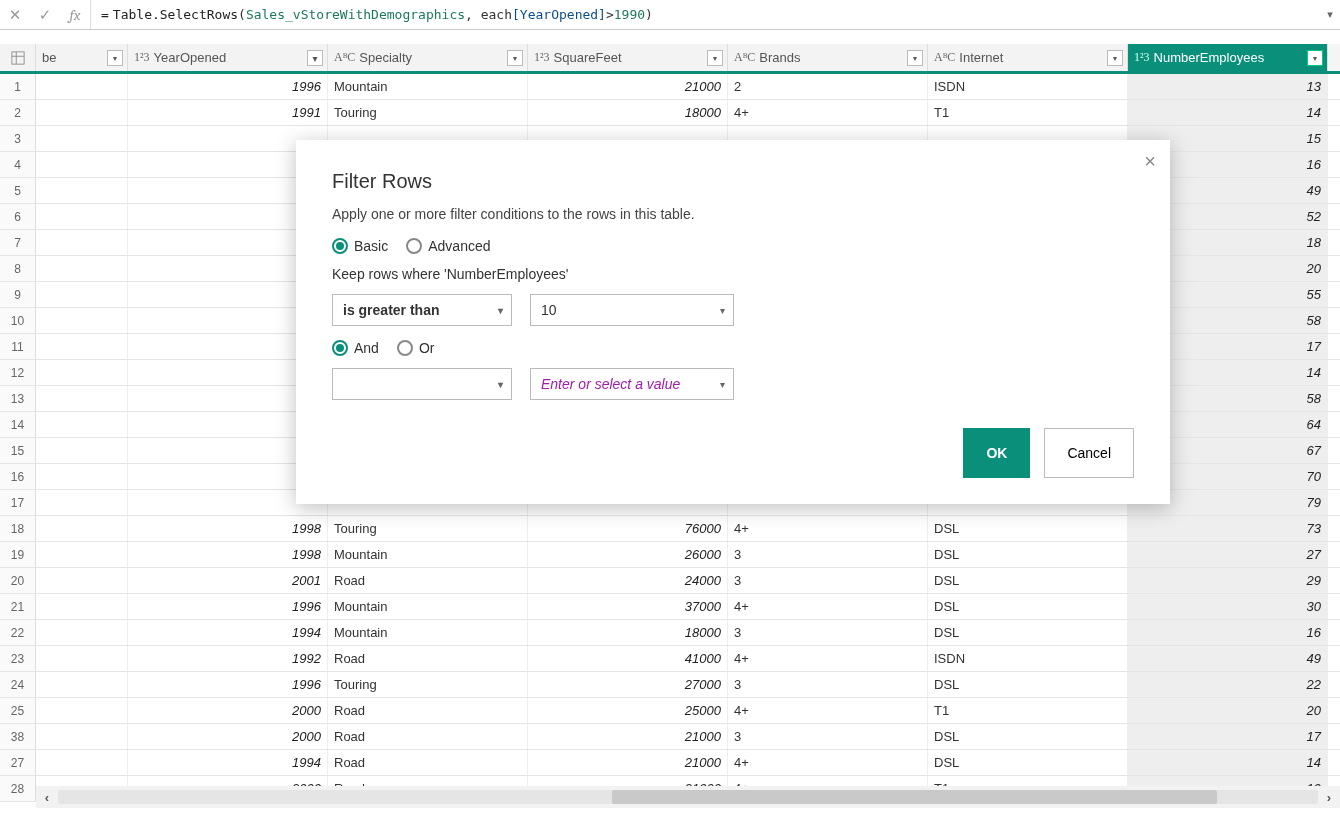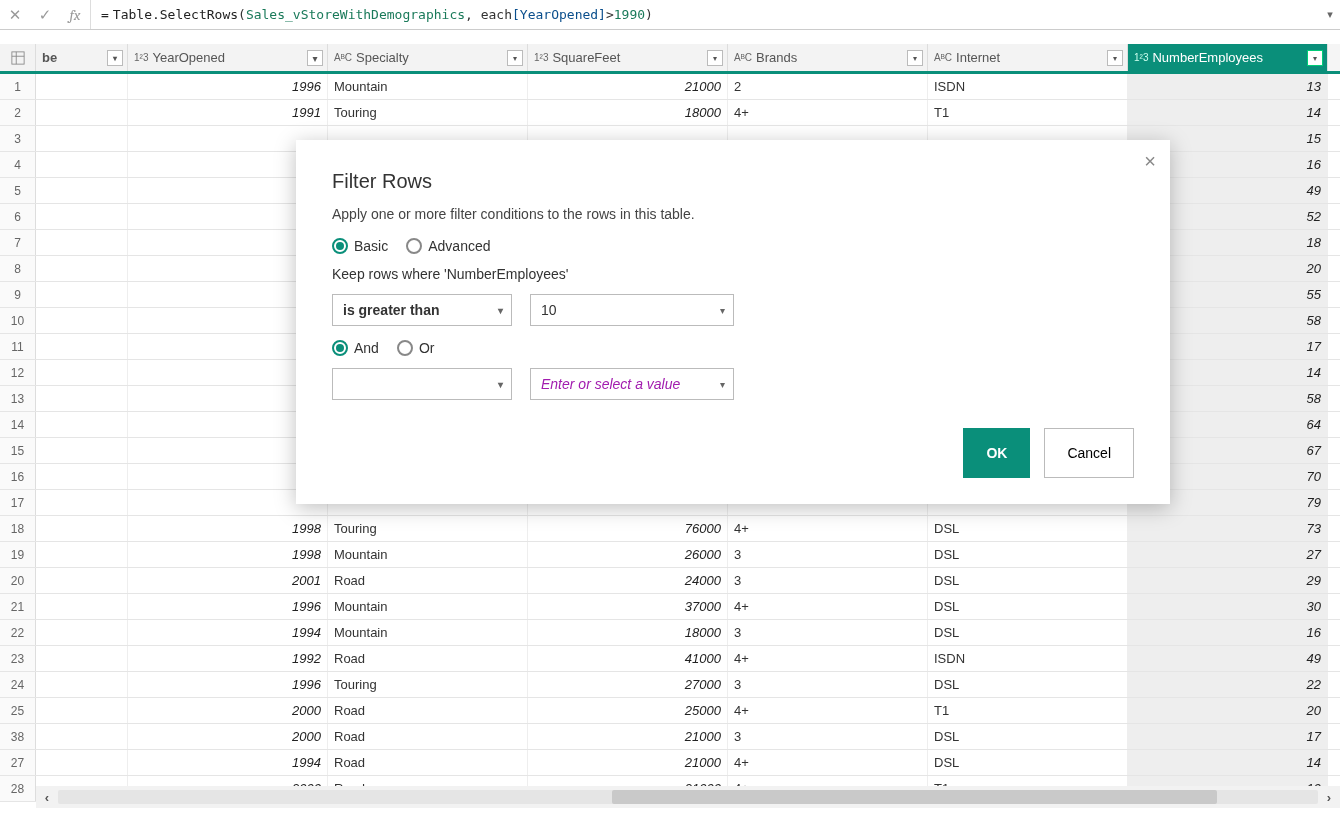--- a/index.html
+++ b/index.html
@@ -15,34 +15,34 @@
 .tok-id { color: #1a7a5a; }
 .tok-br { color: #0a4e8c; }
 .tok-num { color: #1a7a5a; }
 .fb-expand { width: 20px; text-align: center; color: #666; cursor: pointer; font-size: 11px; }
 
 
 .grid-wrap { position: absolute; top: 44px; left: 0; right: 0; bottom: 28px; overflow: hidden; }
 .grid-headers { display: flex; height: 30px; border-bottom: 3px solid #0a8f7a; background: #f5f5f5; }
 .hdr { display: flex; align-items: center; border-right: 1px solid #ddd; padding: 0 6px; position: relative; background: #f3f3f3; color: #555; font-size: 13px; }
 .hdr.sel { background: #0a8f7a; color: #fff; }
-.hdr .type-ico { font-size: 10px; color: #666; margin-right: 4px; font-family: Liberation Sans, sans-serif; }
+.hdr .type-ico { font-size: 12px; color: #666; margin-right: 4px; font-family: Liberation Serif, serif; }
 .hdr.sel .type-ico { color: #cfe; }
 .hdr .dd { position: absolute; right: 4px; top: 6px; width: 16px; height: 16px; border: 1px solid #bbb; background: #fff; display: flex; align-items: center; justify-content: center; font-size: 8px; color: #555; cursor: pointer; }
 .hdr.sel .dd { border-color: #0c7; }
 .hdr .filter-ico { font-size: 10px; }
 .corner { width: 36px; justify-content: center; }
 .corner svg { width: 14px; height: 14px; }
 
 .grid-body { position: absolute; top: 30px; left: 0; right: 0; bottom: 0; overflow: hidden; }
 .row { display: flex; height: 26px; border-bottom: 1px solid #e5e5e5; }
 .row .rn { width: 36px; text-align: center; color: #666; background: #fafafa; border-right: 1px solid #ddd; display: flex; align-items: center; justify-content: center; font-size: 12px; }
 .cell { border-right: 1px solid #eee; padding: 0 6px; display: flex; align-items: center; color: #333; font-size: 13px; }
 .cell.num { justify-content: flex-end; font-style: italic; color: #222; }
-.col-be  { width: 92px; font-weight: bold; }
+.col-be  { width: 92px; }
 .col-year{ width: 200px; }
 .col-spec{ width: 200px; }
 .col-sqft{ width: 200px; }
 .col-brand{width: 200px; }
 .col-inet{ width: 200px; }
 .col-emp { width: 200px; background: #eee; }
 .hdr.col-emp { background: #0a8f7a; color:#fff; }
 
 
 .hscroll { position: absolute; bottom: 0; left: 36px; right: 0; height: 22px; background: #f2f2f2; display: flex; align-items: center; }

